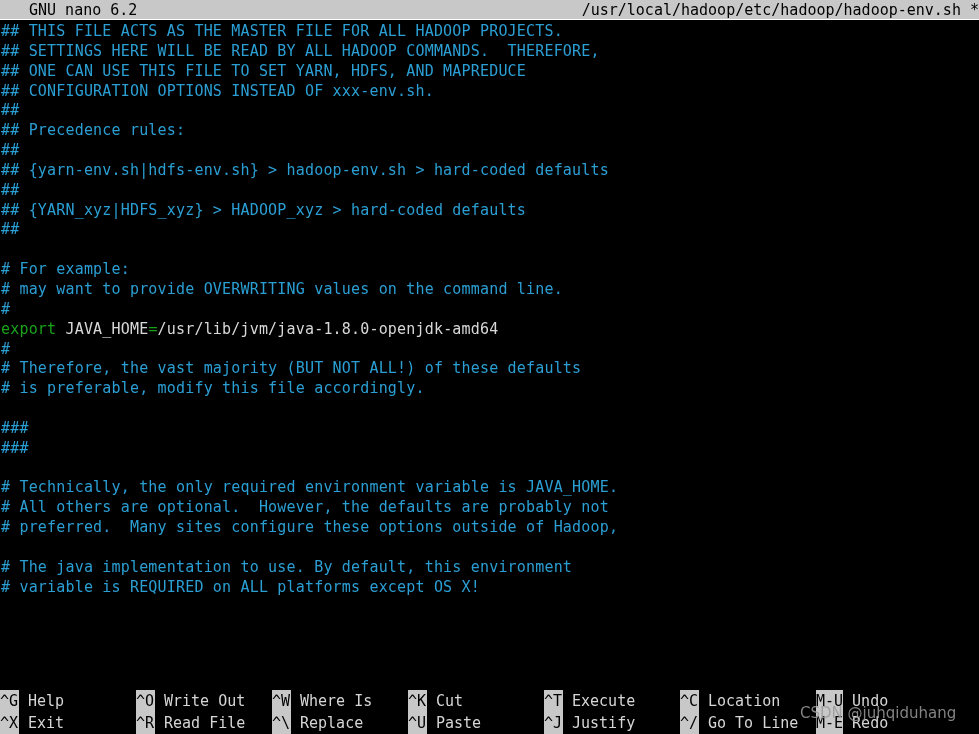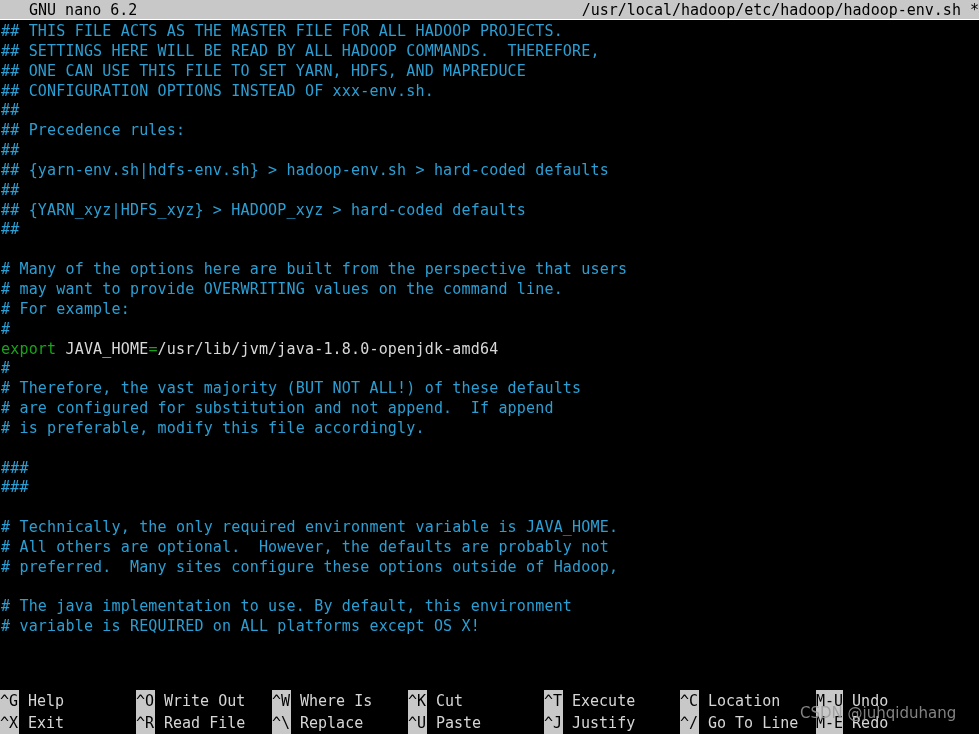--- a/index.html
+++ b/index.html
@@ -140,28 +140,26 @@
       <div class="line"><span class="cmt">## ONE CAN USE THIS FILE TO SET YARN, HDFS, AND MAPREDUCE</span></div>
       <div class="line"><span class="cmt">## CONFIGURATION OPTIONS INSTEAD OF xxx-env.sh.</span></div>
       <div class="line"><span class="cmt">##</span></div>
       <div class="line"><span class="cmt">## Precedence rules:</span></div>
       <div class="line"><span class="cmt">##</span></div>
       <div class="line"><span class="cmt">## {yarn-env.sh|hdfs-env.sh} &gt; hadoop-env.sh &gt; hard-coded defaults</span></div>
       <div class="line"><span class="cmt">##</span></div>
       <div class="line"><span class="cmt">## {YARN_xyz|HDFS_xyz} &gt; HADOOP_xyz &gt; hard-coded defaults</span></div>
       <div class="line"><span class="cmt">##</span></div>
       <div class="line"><span class="plain">&nbsp;</span></div>
-      <div class="line"><span class="cmt"># Many of the options here are built from the perspective that users</span></div>
+      <div class="line"><span class="cmt"># For example:</span></div>
       <div class="line"><span class="cmt"># may want to provide OVERWRITING values on the command line.</span></div>
-      <div class="line"><span class="cmt"># For example:</span></div>
       <div class="line"><span class="cmt">#</span></div>
       <div class="line"><span class="kw">export</span><span class="plain"> JAVA_HOME</span><span class="op">=</span><span class="plain">/usr/lib/jvm/java-1.8.0-openjdk-amd64</span></div>
       <div class="line"><span class="cmt">#</span></div>
       <div class="line"><span class="cmt"># Therefore, the vast majority (BUT NOT ALL!) of these defaults</span></div>
-      <div class="line"><span class="cmt"># are configured for substitution and not append.  If append</span></div>
       <div class="line"><span class="cmt"># is preferable, modify this file accordingly.</span></div>
       <div class="line"><span class="plain">&nbsp;</span></div>
       <div class="line"><span class="cmt">###</span></div>
       <div class="line"><span class="cmt">###</span></div>
       <div class="line"><span class="plain">&nbsp;</span></div>
       <div class="line"><span class="cmt"># Technically, the only required environment variable is JAVA_HOME.</span></div>
       <div class="line"><span class="cmt"># All others are optional.  However, the defaults are probably not</span></div>
       <div class="line"><span class="cmt"># preferred.  Many sites configure these options outside of Hadoop,</span></div>
       <div class="line"><span class="plain">&nbsp;</span></div>
       <div class="line"><span class="cmt"># The java implementation to use. By default, this environment</span></div>

